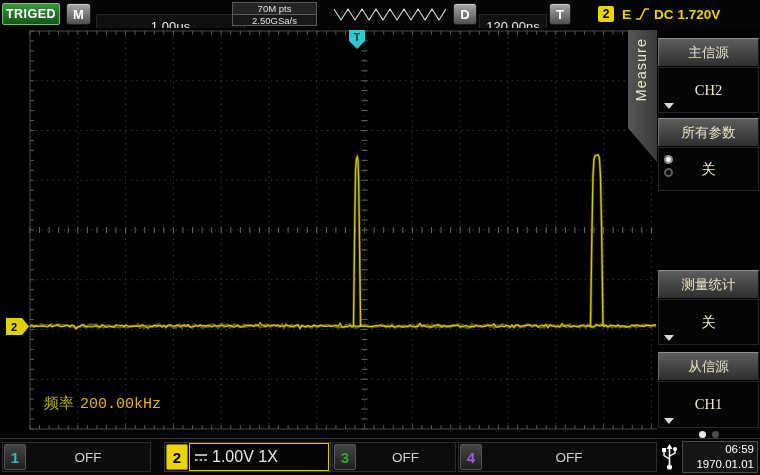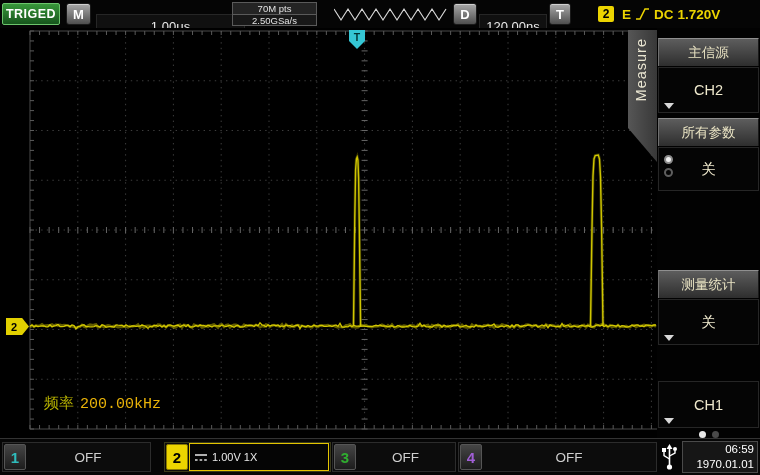--- a/index.html
+++ b/index.html
@@ -40,21 +40,21 @@
   .measure-tab{position:absolute;left:628px;top:30px;width:29px;height:132px;
     background:linear-gradient(90deg,#565656,#383838);
     clip-path:polygon(0 0,100% 0,100% 100%,0 calc(100% - 34px));}
   .measure-tab span{position:absolute;left:5px;top:8px;writing-mode:vertical-rl;transform:rotate(180deg);
     color:#eae6d2;font-size:14.5px;letter-spacing:1px;}
   .sidebar{position:absolute;left:657px;top:28px;width:103px;height:410px;background:#020202;}
   .m-label{position:absolute;left:1px;width:101px;height:28px;
     background:linear-gradient(#5d5d5d,#2e2e2e);border-top:1px solid #8f8f8f;border-left:1px solid #6f6f6f;border-right:1px solid #1a1a1a;
     color:#e9e3c3;font-size:13.5px;display:flex;align-items:center;justify-content:center;}
   .m-value{position:absolute;left:1px;width:101px;background:#050505;border:1px solid #262626;
-    color:#efe9cd;font-size:14.5px;display:flex;align-items:center;justify-content:center;}
+    color:#efe9cd;font-size:14.5px;display:flex;align-items:center;justify-content:center;font-family:Liberation Serif, serif;}
   .m-button{position:absolute;left:2px;width:99px;background:#101010;
     border:1px solid #8a8a8a;border-bottom-color:#3a3a3a;border-right-color:#3a3a3a;
     color:#e9e3c3;font-size:13.5px;display:flex;align-items:center;justify-content:center;}
   .dd{position:absolute;left:5px;bottom:3px;width:0;height:0;
     border-left:5px solid transparent;border-right:5px solid transparent;border-top:6px solid #d8d8d8;}
   .radio-group{position:absolute;left:5px;top:7px;display:flex;flex-direction:column;gap:4px;}
   .radio{width:9px;height:9px;border-radius:50%;border:2px solid #8a8a8a;}
   .radio.on{background:#f0f0f0;}
   .radio.off{background:transparent;border-color:#5f5f5f;}
   .page-dots{position:absolute;left:0;top:403px;width:103px;display:flex;justify-content:center;gap:6px;}
@@ -63,21 +63,21 @@
   
   .bottombar{position:absolute;left:0;top:438px;width:760px;height:37px;background:#060606;border-top:1px solid #333;}
   .ch-cell{position:absolute;top:3px;height:30px;background:#0c0c0c;border:1px solid #2c2c2c;
     display:flex;align-items:center;}
   .ch-badge{width:22px;height:26px;margin-left:1px;flex:0 0 auto;border:1px solid #555;border-radius:2px;
     background:linear-gradient(#454545,#1d1d1d);font-weight:bold;font-size:15px;
     display:flex;align-items:center;justify-content:center;}
   .ch-badge.active{border-color:#8a7a00;color:#000;}
   .ch-status{flex:1;text-align:center;color:#cfcfcf;font-size:13.5px;}
   .ch2-box{flex:1;height:28px;margin:0 1px;border:1px solid #e3c400;background:#050505;
-    display:flex;align-items:center;gap:4px;padding-left:4px;color:#e8e8e8;font-size:11px;}
+    display:flex;align-items:center;gap:4px;padding-left:4px;color:#e8e8e8;font-size:16px;}
   .usb{position:absolute;left:661px;top:5px;}
   .clock{position:absolute;left:682px;top:2px;width:76px;height:32px;background:#161616;border:1px solid #4a4a4a;
     font-size:11.5px;color:#fff;text-align:right;line-height:15px;padding-right:3px;}
 </style>
 </head>
 <body>
 
 <div class="screen">
 
   <header class="topbar">
@@ -498,20 +498,21 @@
       <span class="radio-group">
         <i class="radio on"></i>
         <i class="radio off"></i>
       </span>
     </div>
     <div class="m-label" style="top:242px">测量统计</div>
     <div class="m-value" style="top:271px;height:46px">
       <span>关</span>
       <i class="dd"></i>
     </div>
+    <div class="m-label" style="top:324px">从信源</div>
     <div class="m-value" style="top:353px;height:47px">
       <span>CH1</span>
       <i class="dd"></i>
     </div>
     <div class="page-dots">
       <i class="pdot on"></i>
       <i class="pdot offd"></i>
     </div>
   </aside>
 

